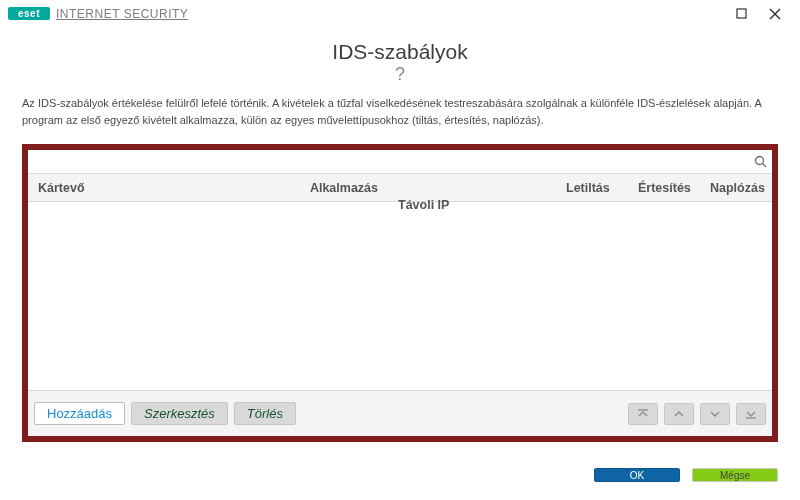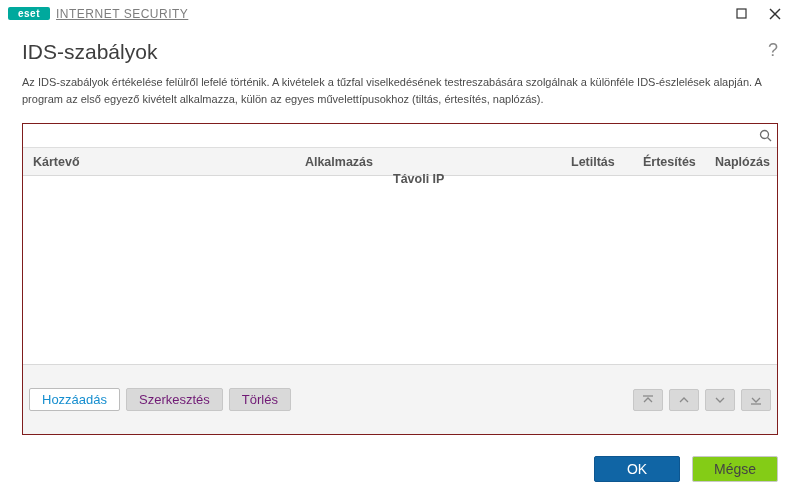--- a/index.html
+++ b/index.html
@@ -43,39 +43,41 @@
     display: flex;
     align-items: center;
     justify-content: center;
     color: #222;
   }
   .content {
     padding: 12px 22px 0 22px;
   }
   .page-head {
     display: flex;
+    align-items: center;
     margin-bottom: 10px;
+    flex-direction: column;
   }
   .page-title {
     font-size: 21px;
     font-weight: 400;
     color: #3e3e3e;
   }
   .help-icon {
     color: #878787;
     font-size: 18px;
   }
   .description {
     font-size: 11px;
     color: #4a4a4a;
     line-height: 1.5;
     margin-bottom: 16px;
   }
   .panel {
-    border: 1px solid #7f1d1d;
+    border: 6px solid #7f1d1d;
     background: #ffffff;
   }
   .search-row {
     height: 24px;
     display: flex;
     align-items: center;
     border-bottom: 1px solid #dedede;
   }
   .search-input {
     flex: 1;
@@ -111,37 +113,38 @@
   .col-block { width: 72px; }
   .col-notify { width: 72px; }
   .col-log { width: 72px; }
   .table-body {
     height: 188px;
     background: #fff;
   }
   .toolbar {
     border-top: 1px solid #d9d9d9;
     background: #f4f4f4;
-    padding: 23px 6px;
+    padding: 11px 6px;
     display: flex;
     align-items: center;
     gap: 6px;
   }
   .tbtn {
     border: 1px solid #bcbcbc;
     background: #ffffff;
     color: #168ecf;
     font-size: 13px;
     padding: 3px 12px;
     border-radius: 2px;
   }
   .tbtn.disabled {
     background: #d9d9d9;
-    color: #701a75;
+    color: #14532d;
     border-color: #c7c7c7;
+    font-style: italic;
   }
   .toolbar-spacer { flex: 1; }
   .arrow-btn {
     width: 30px;
     height: 22px;
     background: #d9d9d9;
     border: 1px solid #c7c7c7;
     border-radius: 2px;
     display: flex;
     align-items: center;
@@ -150,22 +153,22 @@
   }
   .footer {
     position: absolute;
     right: 22px;
     bottom: 18px;
     display: flex;
     gap: 12px;
   }
   .btn {
     min-width: 86px;
-    height: 26px;
-    font-size: 14px;
+    height: 14px;
+    font-size: 10px;
     border-radius: 2px;
     border: 1px solid transparent;
     display: flex;
     align-items: center;
     justify-content: center;
     padding: 0 18px;
   }
   .btn-primary {
     background: #1065a5;
     color: #fff;

